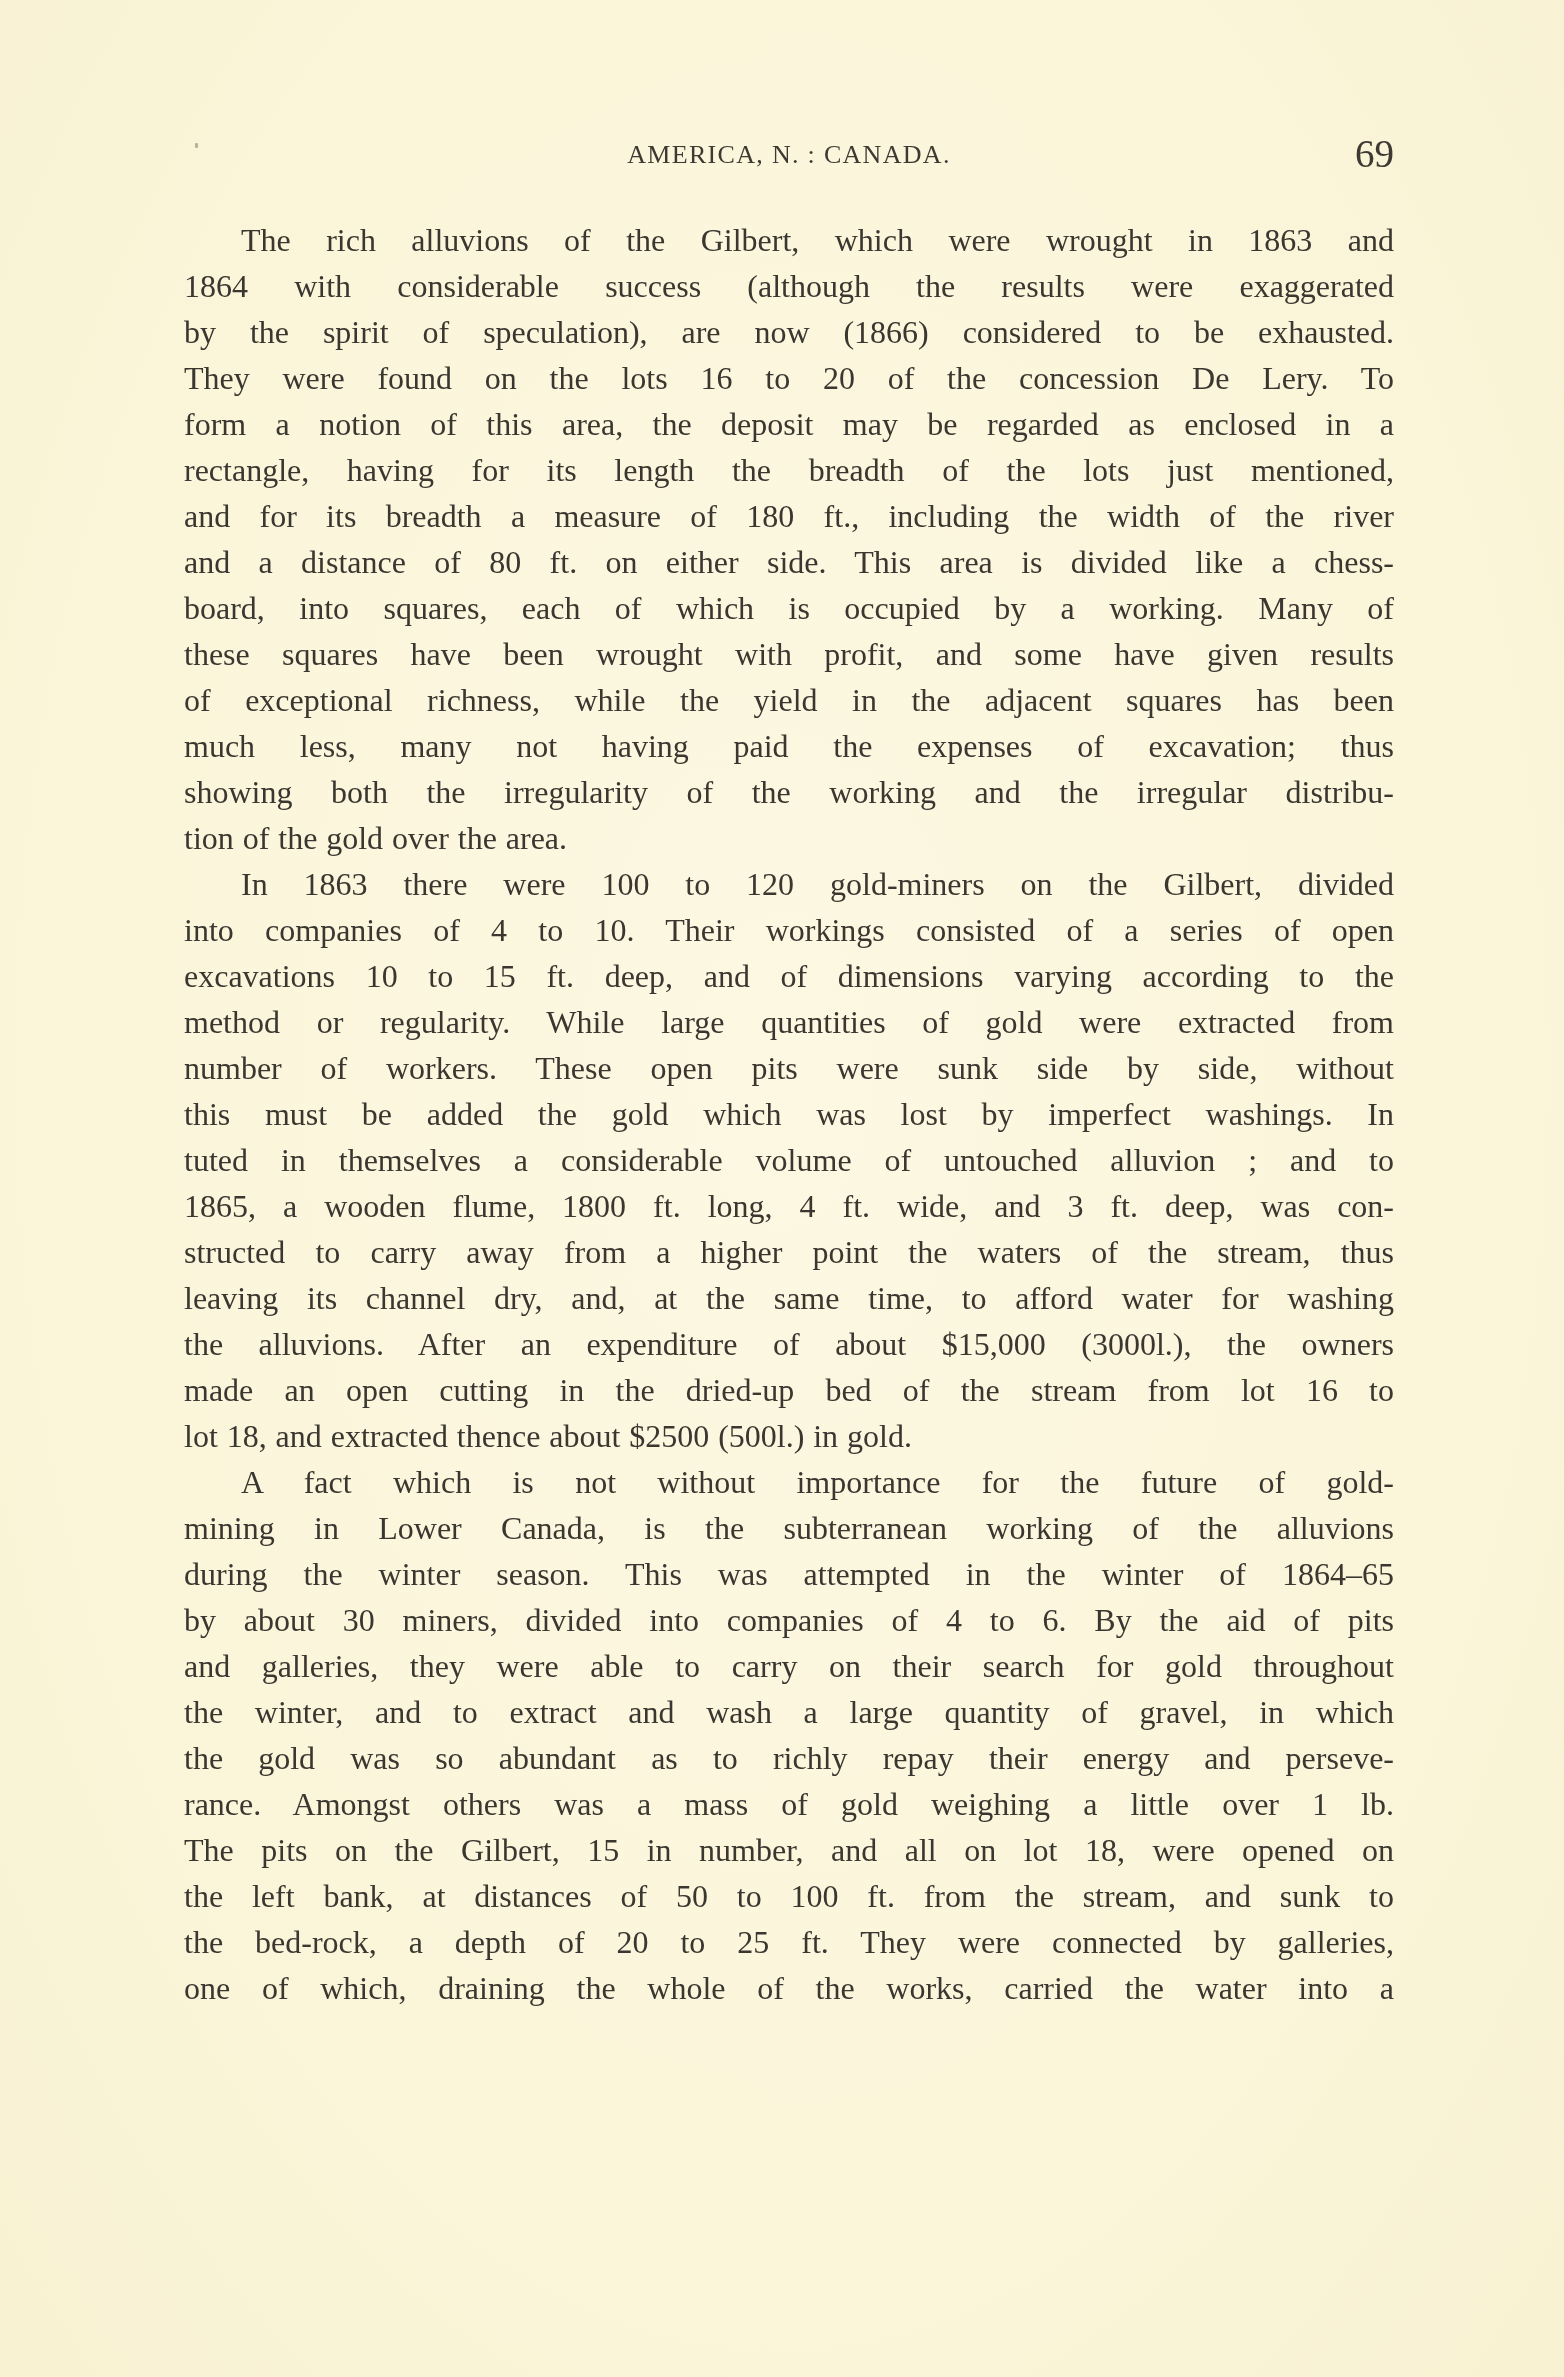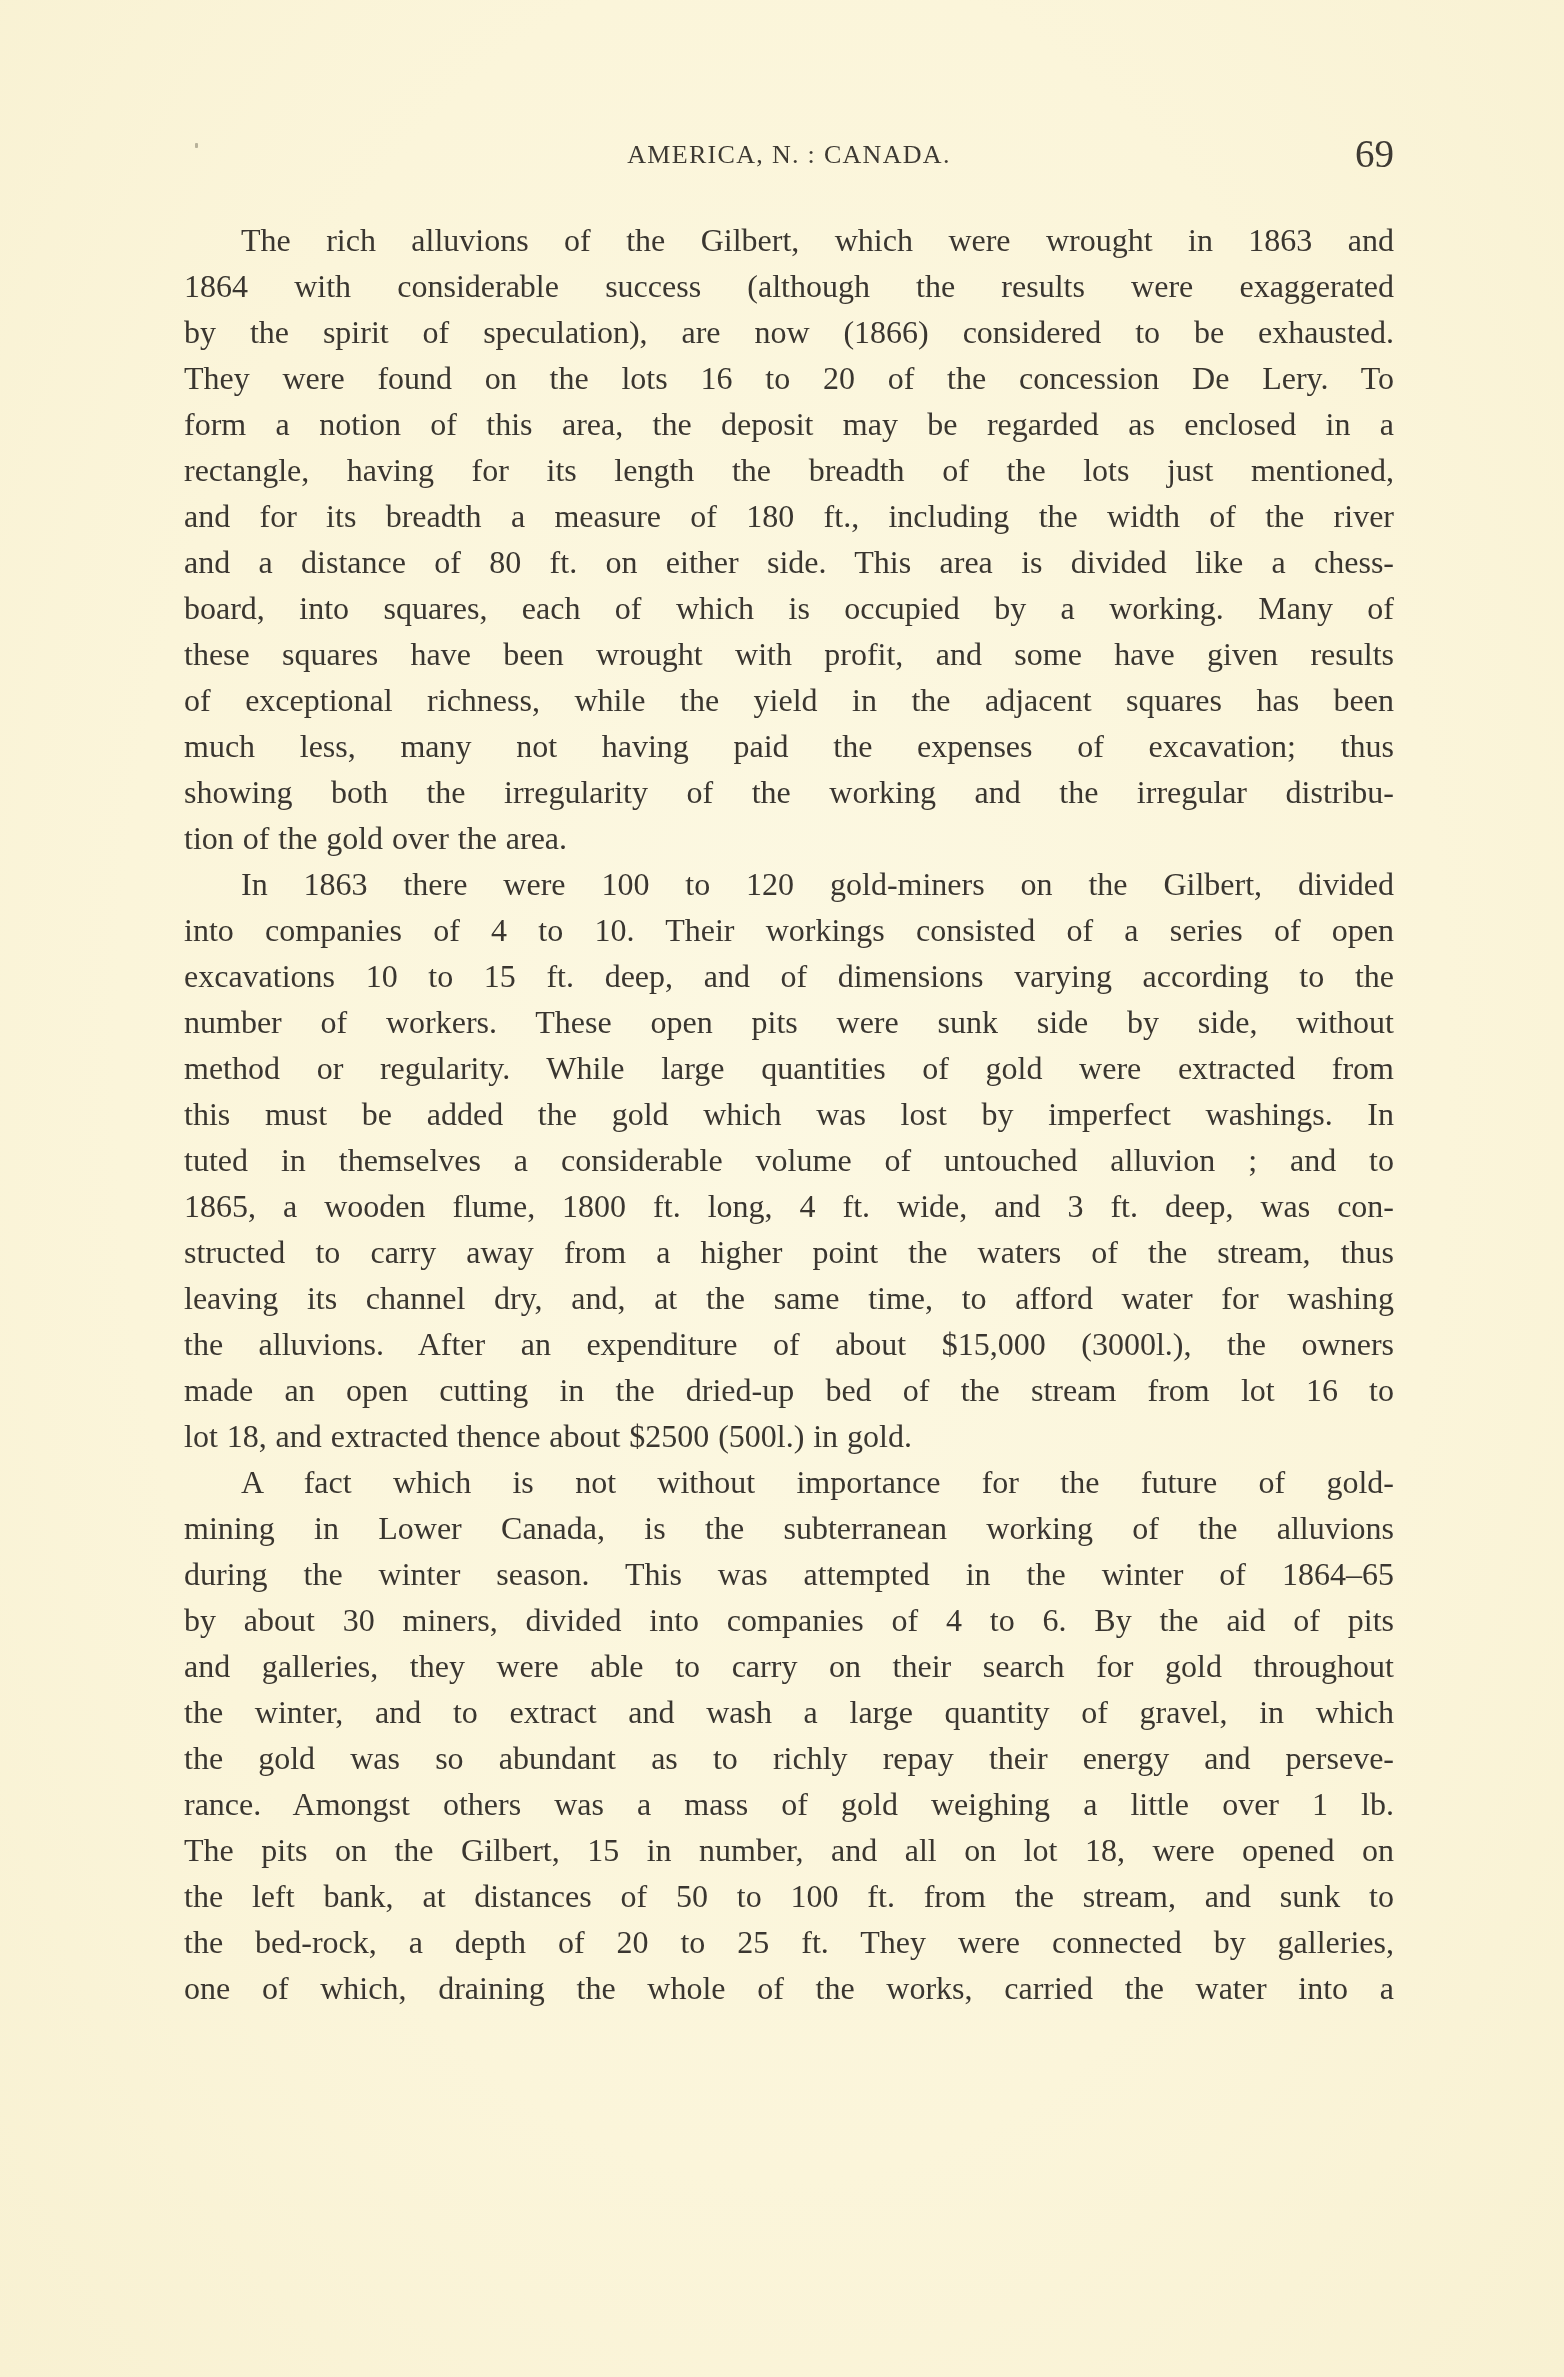--- a/index.html
+++ b/index.html
@@ -106,22 +106,22 @@
       <span class="line">of exceptional richness, while the yield in the adjacent squares has been</span>
       <span class="line">much less, many not having paid the expenses of excavation; thus</span>
       <span class="line">showing both the irregularity of the working and the irregular distribu-</span>
       <span class="line last">tion of the gold over the area.</span>
     </div>
 
     <div>
       <span class="line indent">In 1863 there were 100 to 120 gold-miners on the Gilbert, divided</span>
       <span class="line">into companies of 4 to 10. Their workings consisted of a series of open</span>
       <span class="line">excavations 10 to 15 ft. deep, and of dimensions varying according to the</span>
+      <span class="line">method or regularity. While large quantities of gold were extracted from</span>
       <span class="line">number of workers. These open pits were sunk side by side, without</span>
-      <span class="line">method or regularity. While large quantities of gold were extracted from</span>
       <span class="line">this must be added the gold which was lost by imperfect washings. In</span>
       <span class="line">tuted in themselves a considerable volume of untouched alluvion ; and to</span>
       <span class="line">1865, a wooden flume, 1800 ft. long, 4 ft. wide, and 3 ft. deep, was con-</span>
       <span class="line">structed to carry away from a higher point the waters of the stream, thus</span>
       <span class="line">leaving its channel dry, and, at the same time, to afford water for washing</span>
       <span class="line">the alluvions. After an expenditure of about $15,000 (3000l.), the owners</span>
       <span class="line">made an open cutting in the dried-up bed of the stream from lot 16 to</span>
       <span class="line last">lot 18, and extracted thence about $2500 (500l.) in gold.</span>
     </div>
 

